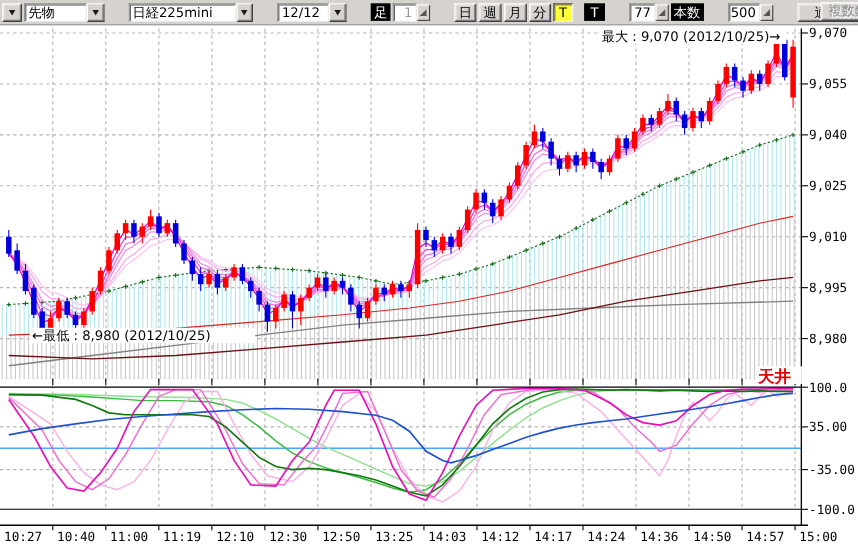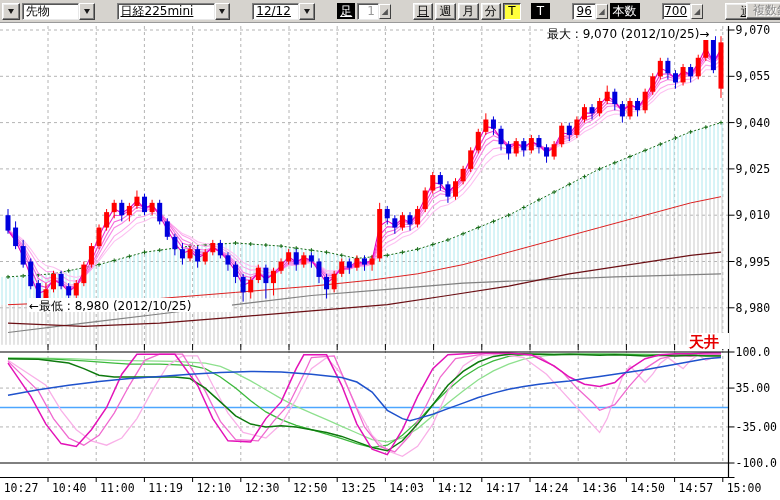--- a/index.html
+++ b/index.html
@@ -19,21 +19,21 @@
          box-sizing:border-box;font-size:12px;white-space:nowrap;overflow:hidden;}
   .combo-arrow{width:16px;height:17px;background:#d6d3ce;border:1px solid;border-color:#fff #404040 #404040 #fff;
          box-shadow:inset -1px -1px 0 #808080;display:inline-flex;align-items:center;justify-content:center;box-sizing:border-box;}
   .tri{width:0;height:0;border-left:3px solid transparent;border-right:3px solid transparent;border-top:5px solid #1a1a1a;}
   .spin{width:12px;height:15px;background:#d6d3ce;border:1px solid;border-color:#fff #404040 #404040 #fff;
         display:inline-flex;align-items:center;justify-content:center;font-size:8px;color:#555;box-sizing:border-box;}
   .blk{height:16px;background:#000;color:#fff;display:inline-flex;align-items:center;
        padding:0 3px;font-size:12px;white-space:nowrap;}
   .dim{color:#999;}
   .disabled-btn{position:absolute;left:746px;top:2px;width:62px;color:#8a8a8a;text-shadow:1px 1px 0 #fff;}
-  .gap2{margin-left:2px;}.gap4{margin-left:22px;text-decoration:underline;}.gap10{margin-left:10px;}
+  .gap2{margin-left:2px;}.gap4{margin-left:22px;}.gap10{margin-left:10px;}
   #chart-wrap{position:absolute;top:0;left:0;}
 </style>
 </head>
 <body>
 
 <div id="chart-wrap">
   <svg id="chart-svg" width="780" height="500">
       <g>
         <line x1="48" y1="26" x2="48" y2="463" stroke="#b4b4b4" stroke-width="1" stroke-dasharray="3,3"></line>
         <line x1="96.2" y1="26" x2="96.2" y2="463" stroke="#b4b4b4" stroke-width="1" stroke-dasharray="3,3"></line>
@@ -850,23 +850,23 @@
   <span class="field gap2 dim" style="width:22px;justify-content:flex-end">1</span>
     <span class="spin">◢</span>
 
   <span class="btn sq gap4">日</span>
   <span class="btn sq gap2">週</span>
   <span class="btn sq gap2">月</span>
   <span class="btn sq gap2">分</span>
   <span class="btn sq gap2 active" style="width:18px">T</span>
 
   <span class="blk gap10" style="padding:0 6px">T</span>
-  <span class="field gap4" style="width:24px;justify-content:flex-end">96</span>
+  <span class="field gap4" style="width:24px;justify-content:flex-end">77</span>
     <span class="spin">◢</span>
 
   <span class="blk gap2">本数</span>
-  <span class="field gap4" style="width:30px;justify-content:flex-end">700</span>
+  <span class="field gap4" style="width:30px;justify-content:flex-end">500</span>
     <span class="spin">◢</span>
 
   <span class="btn gap4" style="width:56px">適用</span>
 
   <span class="btn disabled-btn">複数銘柄</span>
 </div>
 
 </body></html>

